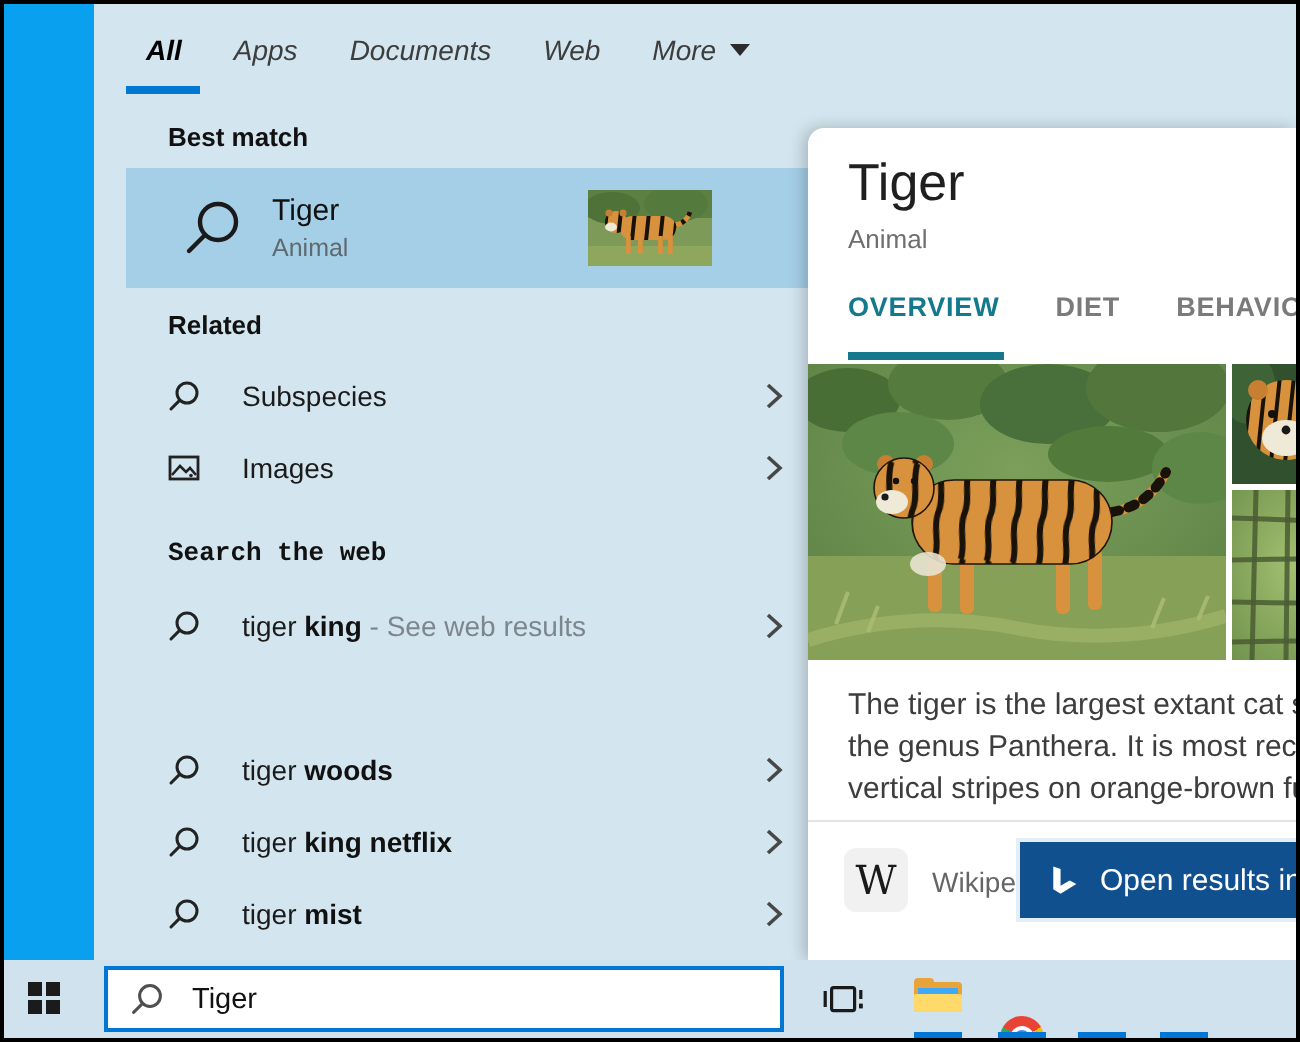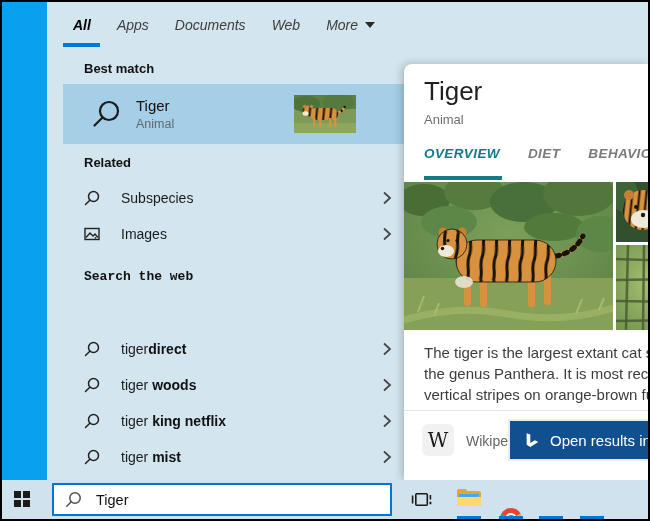--- a/index.html
+++ b/index.html
@@ -38,21 +38,21 @@
   .bold{font-weight:700;color:#111;}
   .muted{color:#7c868c;}
 
   
   .card{position:absolute;left:357px;top:62px;width:244px;height:416px;background:#fff;
         border-top-left-radius:8px;box-shadow:-2px 0 8px rgba(0,0,0,.22);overflow:hidden;}
   .c-title{position:absolute;left:20px;top:12px;font-size:26px;color:#1f1f1f;}
   .c-sub{position:absolute;left:20px;top:48px;font-size:13px;color:#6e6e6e;}
   .c-tabs{position:absolute;left:20px;top:82px;display:flex;gap:28px;font-size:13.5px;
           font-weight:700;letter-spacing:.4px;}
-  .c-tab{color:#7a7a7a;font-style:italic;}
+  .c-tab{color:#7a7a7a;}
   .c-tab.active{color:#15798d;}
   .c-underline{position:absolute;left:20px;top:112px;width:78px;height:4px;background:#15798d;}
   .c-images{position:absolute;left:0;top:118px;width:280px;height:148px;display:flex;gap:3px;}
   .c-side{display:flex;flex-direction:column;gap:3px;width:60px;}
   .c-desc{position:absolute;left:20px;top:278px;font-size:15px;line-height:21px;color:#3d3d3d;
           white-space:nowrap;}
   .c-divider{position:absolute;left:0;top:346px;width:244px;height:1px;background:#e4e4e4;}
   .wiki-logo{position:absolute;left:18px;top:360px;width:32px;height:32px;background:#f1f1f1;
              border-radius:6px;display:flex;align-items:center;justify-content:center;
              font-family:"DejaVu Serif",serif;font-size:20px;color:#1a1a1a;}
@@ -191,31 +191,31 @@
             <circle cx="11.5" cy="11.8" r="0.9" fill="#222"></circle>
           </svg>
           <span class="lbl">Images</span>
           <svg class="chev" width="10" height="16" viewBox="0 0 10 16">
             <polyline points="2,2.5 8,8 2,13.5" fill="none" stroke="#474747" stroke-width="1.8"></polyline>
           </svg>
         </div>
 
         <div class="sect-h" style="top:222px;font-family:Liberation Mono, monospace;">Search the web</div>
 
-
-        <div class="row" style="top:284px;">
-          <svg width="16" height="16" viewBox="0 0 16 16">
-            <circle cx="9.5" cy="6.5" r="5" fill="none" stroke="#222" stroke-width="1.5"></circle>
-            <line x1="5.8" y1="10.2" x2="1.5" y2="14.5" stroke="#222" stroke-width="1.5" stroke-linecap="round"></line>
-          </svg>
-          <span class="lbl"><span>tiger</span><span class="bold">direct</span><span class="muted"></span></span>
-          <svg class="chev" width="10" height="16" viewBox="0 0 10 16">
-            <polyline points="2,2.5 8,8 2,13.5" fill="none" stroke="#474747" stroke-width="1.8"></polyline>
-          </svg>
-        </div>
+        <div class="row" style="top:248px;">
+          <svg width="16" height="16" viewBox="0 0 16 16">
+            <circle cx="9.5" cy="6.5" r="5" fill="none" stroke="#222" stroke-width="1.5"></circle>
+            <line x1="5.8" y1="10.2" x2="1.5" y2="14.5" stroke="#222" stroke-width="1.5" stroke-linecap="round"></line>
+          </svg>
+          <span class="lbl"><span>tiger </span><span class="bold">king</span><span class="muted"> - See web results</span></span>
+          <svg class="chev" width="10" height="16" viewBox="0 0 10 16">
+            <polyline points="2,2.5 8,8 2,13.5" fill="none" stroke="#474747" stroke-width="1.8"></polyline>
+          </svg>
+        </div>
+
 
         <div class="row" style="top:320px;">
           <svg width="16" height="16" viewBox="0 0 16 16">
             <circle cx="9.5" cy="6.5" r="5" fill="none" stroke="#222" stroke-width="1.5"></circle>
             <line x1="5.8" y1="10.2" x2="1.5" y2="14.5" stroke="#222" stroke-width="1.5" stroke-linecap="round"></line>
           </svg>
           <span class="lbl"><span>tiger </span><span class="bold">woods</span><span class="muted"></span></span>
           <svg class="chev" width="10" height="16" viewBox="0 0 10 16">
             <polyline points="2,2.5 8,8 2,13.5" fill="none" stroke="#474747" stroke-width="1.8"></polyline>
           </svg>

